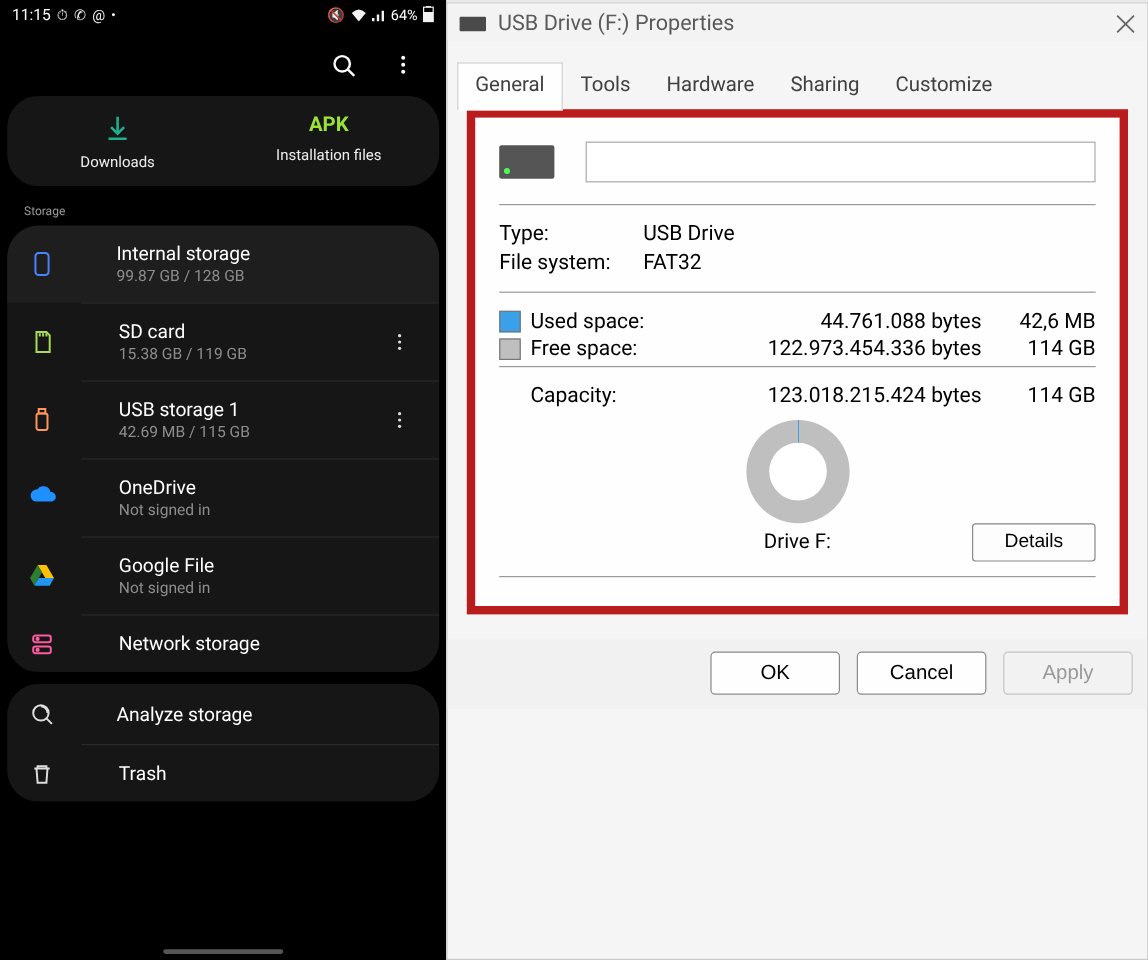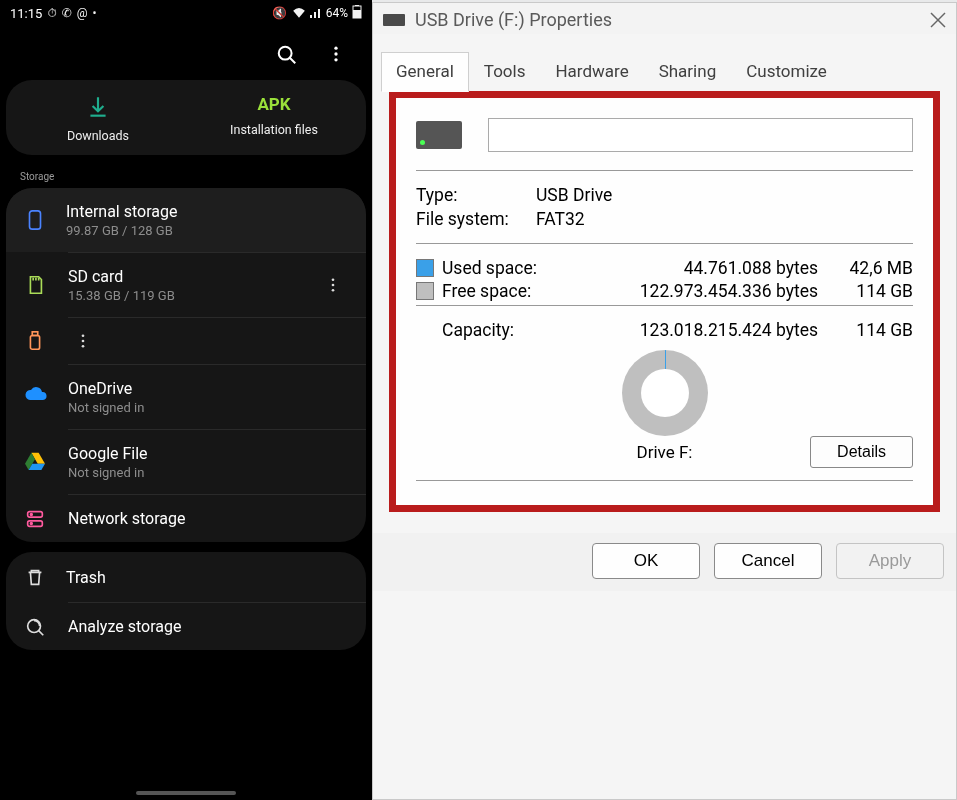--- a/index.html
+++ b/index.html
@@ -59,21 +59,21 @@
   }
   .storage-row {
     display:flex;
     align-items:center;
     padding: 14px 18px;
     position: relative;
   }
   .storage-row + .storage-row { border-top:1px solid #2a2a2a; margin-left:62px; padding-left:0;}
   .storage-row + .storage-row .st-icon{ position:absolute; left:-44px;}
   .st-icon { width:22px; height:22px; margin-right:20px; flex-shrink:0;}
-  .st-text { flex:1;}
+  .st-text { flex:1;margin-left:31px;}
   .st-title { font-size:16px; }
   .st-sub { font-size:13px; color:#8d8d8d; margin-top:2px;}
   .more-btn { width:30px; display:flex; justify-content:center; align-items:center;}
   .highlight { background:#1e1e1e; border-radius:26px 26px 0 0;}
   .nav-handle{ position:absolute; bottom:5px; left:50%; transform:translateX(-50%); width:100px; height:4px; background:#555; border-radius:3px;}
   
   .win-area {
     flex:1;
     height:800px;
     background: #e8e9ea;
@@ -250,20 +250,24 @@
             <circle cx="12" cy="19" r="1.8"></circle>
           </svg>
         </span>
     </div>
     <div class="storage-row">
       <span class="st-icon">
         <svg viewBox="0 0 24 24" width="22" height="22" fill="none" stroke="#ff955a" stroke-width="1.8">
             <rect x="7" y="6" width="10" height="15" rx="2"></rect>
             <rect x="9" y="2" width="6" height="4"></rect>
           </svg></span>
+      <div class="st-text">
+        <div class="st-title">USB storage 1</div>
+        <div class="st-sub">42.69 MB / 115 GB</div>
+      </div>
       <span class="more-btn">
         <svg viewBox="0 0 24 24" width="18" height="18" fill="#ddd">
             <circle cx="12" cy="5" r="1.8"></circle>
             <circle cx="12" cy="12" r="1.8"></circle>
             <circle cx="12" cy="19" r="1.8"></circle>
           </svg>
         </span>
     </div>
     <div class="storage-row">
       <span class="st-icon">
@@ -298,37 +302,37 @@
       <div class="st-text">
         <div class="st-title">Network storage</div>
       </div>
     </div>
   </div>
 
   <div class="card">
     <div class="storage-row">
       <span class="st-icon">
         <svg viewBox="0 0 24 24" width="22" height="22" fill="none" stroke="#ddd" stroke-width="1.8">
+            <circle cx="11" cy="11" r="7"></circle>
+            <path d="M16 16l5 5"></path>
+            <path d="M11 5a6 6 0 0 1 6 6"></path>
+          </svg></span>
+      <div class="st-text">
+          <div class="st-title">Analyze storage</div>
+        </div>
+    </div>
+    <div class="storage-row">
+      <span class="st-icon">
+        <svg viewBox="0 0 24 24" width="22" height="22" fill="none" stroke="#ddd" stroke-width="1.8">
             <path d="M5 7h14"></path>
             <path d="M8 7V5h8v2"></path>
             <path d="M7 7l1 13h8l1-13"></path>
           </svg></span>
       <div class="st-text">
           <div class="st-title">Trash</div>
-        </div>
-    </div>
-    <div class="storage-row">
-      <span class="st-icon">
-        <svg viewBox="0 0 24 24" width="22" height="22" fill="none" stroke="#ddd" stroke-width="1.8">
-            <circle cx="11" cy="11" r="7"></circle>
-            <path d="M16 16l5 5"></path>
-            <path d="M11 5a6 6 0 0 1 6 6"></path>
-          </svg></span>
-      <div class="st-text">
-          <div class="st-title">Analyze storage</div>
         </div>
     </div>
   </div>
 
   <div class="nav-handle"></div>
 </div>
 
 <div class="win-area">
   <div class="dialog">
     <div class="titlebar">

